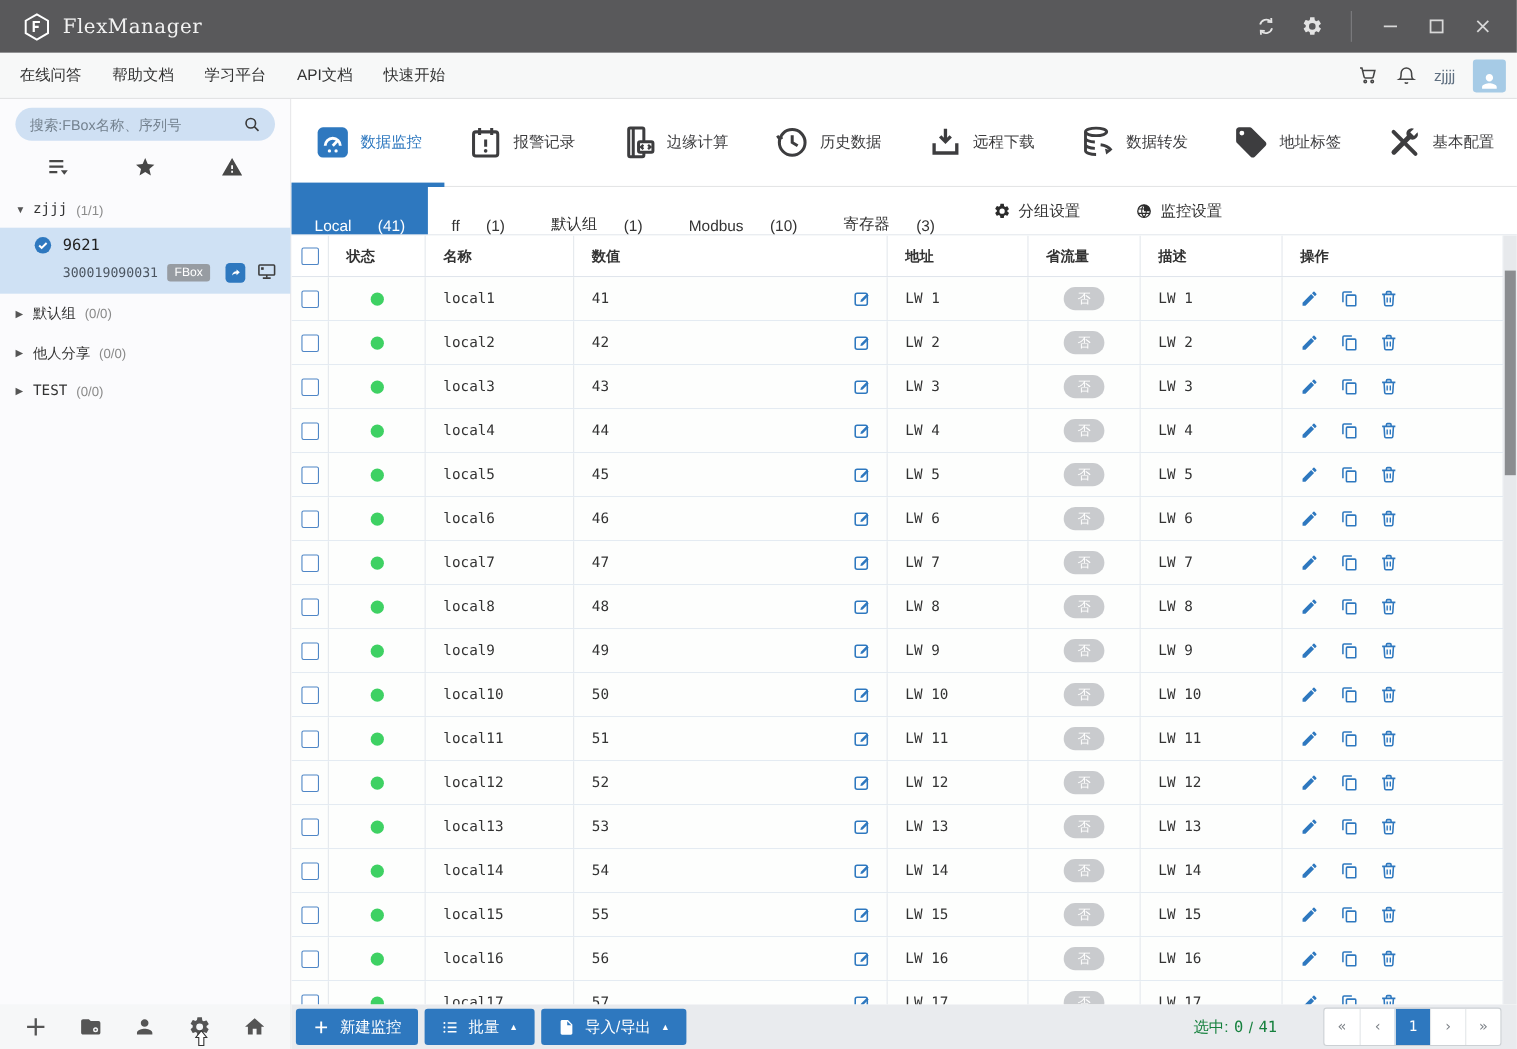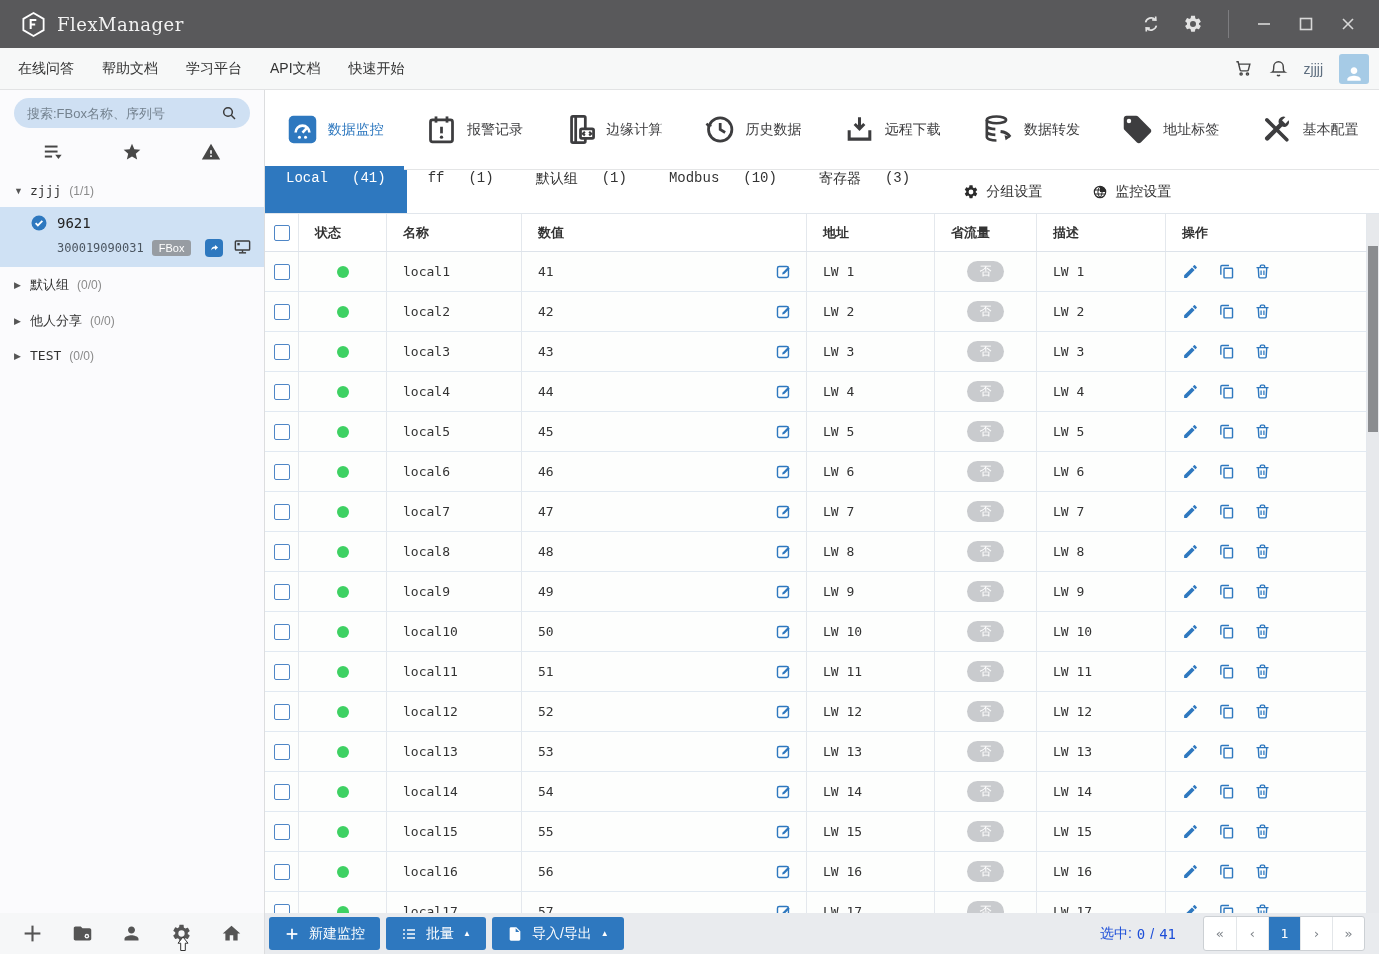--- a/index.html
+++ b/index.html
@@ -63,21 +63,21 @@
 
   
   .tabbar{height:80px;display:flex;border-bottom:1px solid #e4e5e6;background:#fff}
   .tab{flex:1;position:relative;display:flex;flex-direction:row;align-items:center;justify-content:center;gap:9px;color:#3d3d3f;cursor:pointer;font-size:14px}
   .tab svg{width:33px;height:33px}
   .tab.active{color:#2e78bf}
   .tab.active::after{content:"";position:absolute;left:0;right:0;bottom:-1px;height:4px;background:#2e78bf}
 
   
   .subtabs{height:44px;display:flex;align-items:stretch;border-bottom:1px solid #e1e6ec;font-size:14px;background:#fff}
-  .subtab{display:flex;align-items:flex-start;padding:0 21px;color:#333;cursor:pointer;font-family:Liberation Mono, monospace}
+  .subtab{display:flex;align-items:flex-end;padding:0 21px;color:#333;cursor:pointer;font-family:Liberation Sans, sans-serif}
   .subtab .tcount2{margin-left:24px}
   .subtab.active{background:#2e78bf;color:#fff}
   .subtab-set{display:flex;align-items:center;gap:7px;padding:0 18px;margin-left:14px;color:#333;cursor:pointer}
   .subtab-set svg{width:16px;height:16px;color:#2b2b2b}
 
   
   .tablewrap{flex:1;position:relative;overflow:hidden}
   .thead,.trow{display:flex;margin-right:12px}
   .thead{height:38px;font-weight:bold;font-size:14px;color:#1f1f1f;border-bottom:1px solid #dde3ea;background:#fff}
   .trow{height:40px;border-bottom:1px solid #e1e9f1;background:#fdfefd}
@@ -102,21 +102,21 @@
   .datacell{font-family:"DejaVu Sans Mono",monospace;font-size:13px}
   .scrolltrack{position:absolute;top:0;right:0;bottom:0;width:12px;background:#e7e9ec;cursor:pointer}
   .scrollthumb{position:absolute;left:1px;width:10px;top:32px;height:186px;background:#8b8d90;cursor:grab}
 
   
   .main-footer{height:41px;background:#e9ebee;display:flex;align-items:center;gap:6px;padding:0 14px 0 4px}
   .btn{height:33px;background:#2e78bf;color:#fff;border:none;border-radius:3px;display:inline-flex;align-items:center;gap:9px;padding:0 15px;font-size:14px;cursor:pointer;font-family:inherit}
   .btn svg{width:16px;height:16px}
   .caret-up{font-size:8px;line-height:1}
   .spacer{flex:1}
-  .selected{font-size:14px;color:#1d4ed8;margin-right:21px;display:flex;gap:5px;align-items:center}
+  .selected{font-size:14px;color:#15803d;margin-right:36px;display:flex;gap:5px;align-items:center}
   .pager{display:flex;background:#fff;border:1px solid #ccd0d4;border-radius:3px;overflow:hidden}
   .pg{width:32px;height:33px;display:flex;align-items:center;justify-content:center;color:#7c8187;font-size:13px;border-left:1px solid #e3e6e9;cursor:pointer;font-family:"DejaVu Sans Mono",monospace}
   .pg:first-child{border-left:none}
   .pg.active{background:#2e78bf;color:#fff}
 
   .mouse-cursor{position:absolute;left:177px;top:936px;width:12px;height:16px;z-index:99;pointer-events:none}
 </style>
 </head>
 <body>
 

